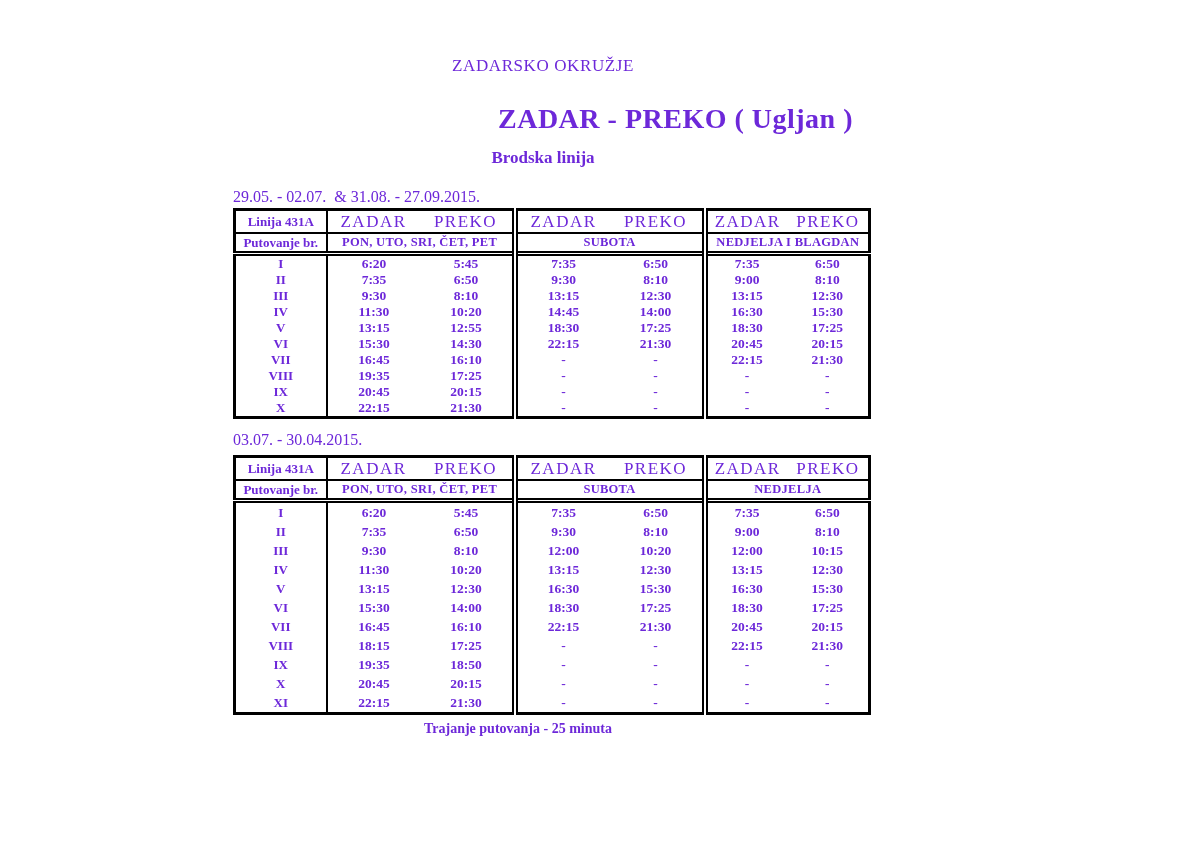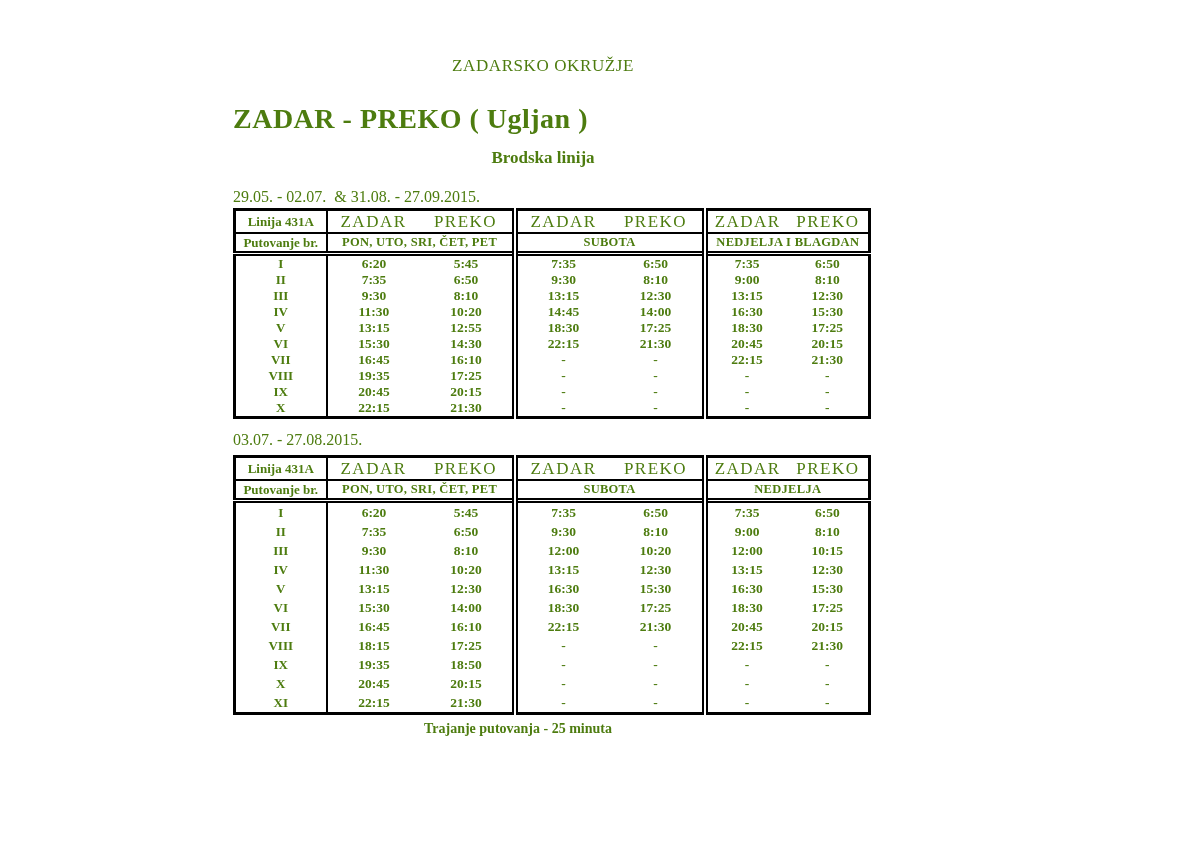--- a/index.html
+++ b/index.html
@@ -6,40 +6,40 @@
     margin: 0;
     padding: 0;
     background: #ffffff;
   }
   .page {
     position: relative;
     width: 1200px;
     height: 848px;
     background: #ffffff;
     font-family: "Liberation Serif", "DejaVu Serif", serif;
-    color: #4d7c0f;
+    color: #6d28d9;
     overflow: hidden;
   }
   .region-title {
     position: absolute;
     top: 56px;
     left: 233px;
     width: 620px;
     text-align: center;
     font-size: 17px;
     letter-spacing: 0.6px;
     font-weight: 500;
   }
   .main-title {
     position: absolute;
     top: 103px;
     left: 233px;
     width: 620px;
     margin: 0;
-    text-align: left;
+    text-align: right;
     font-size: 28px;
     font-weight: bold;
     letter-spacing: 0.5px;
   }
   .subtitle {
     position: absolute;
     top: 148px;
     left: 233px;
     width: 620px;
     text-align: center;
@@ -262,21 +262,21 @@
           <td class="time">22:15</td>
           <td class="time">21:30</td>
           <td class="time gsep">-</td>
           <td class="time">-</td>
           <td class="time gsep">-</td>
           <td class="time">-</td>
         </tr>
       </tbody>
   </table>
 
-  <div class="period period2">03.07. - 27.08.2015.</div>
+  <div class="period period2">03.07. - 30.04.2015.</div>
 
   <table class="tt tt2">
     <colgroup>
       <col style="width:92px">
       <col style="width:94px">
         <col style="width:94px">
       <col style="width:95px">
         <col style="width:95px">
       <col style="width:82px">
         <col style="width:83px">

